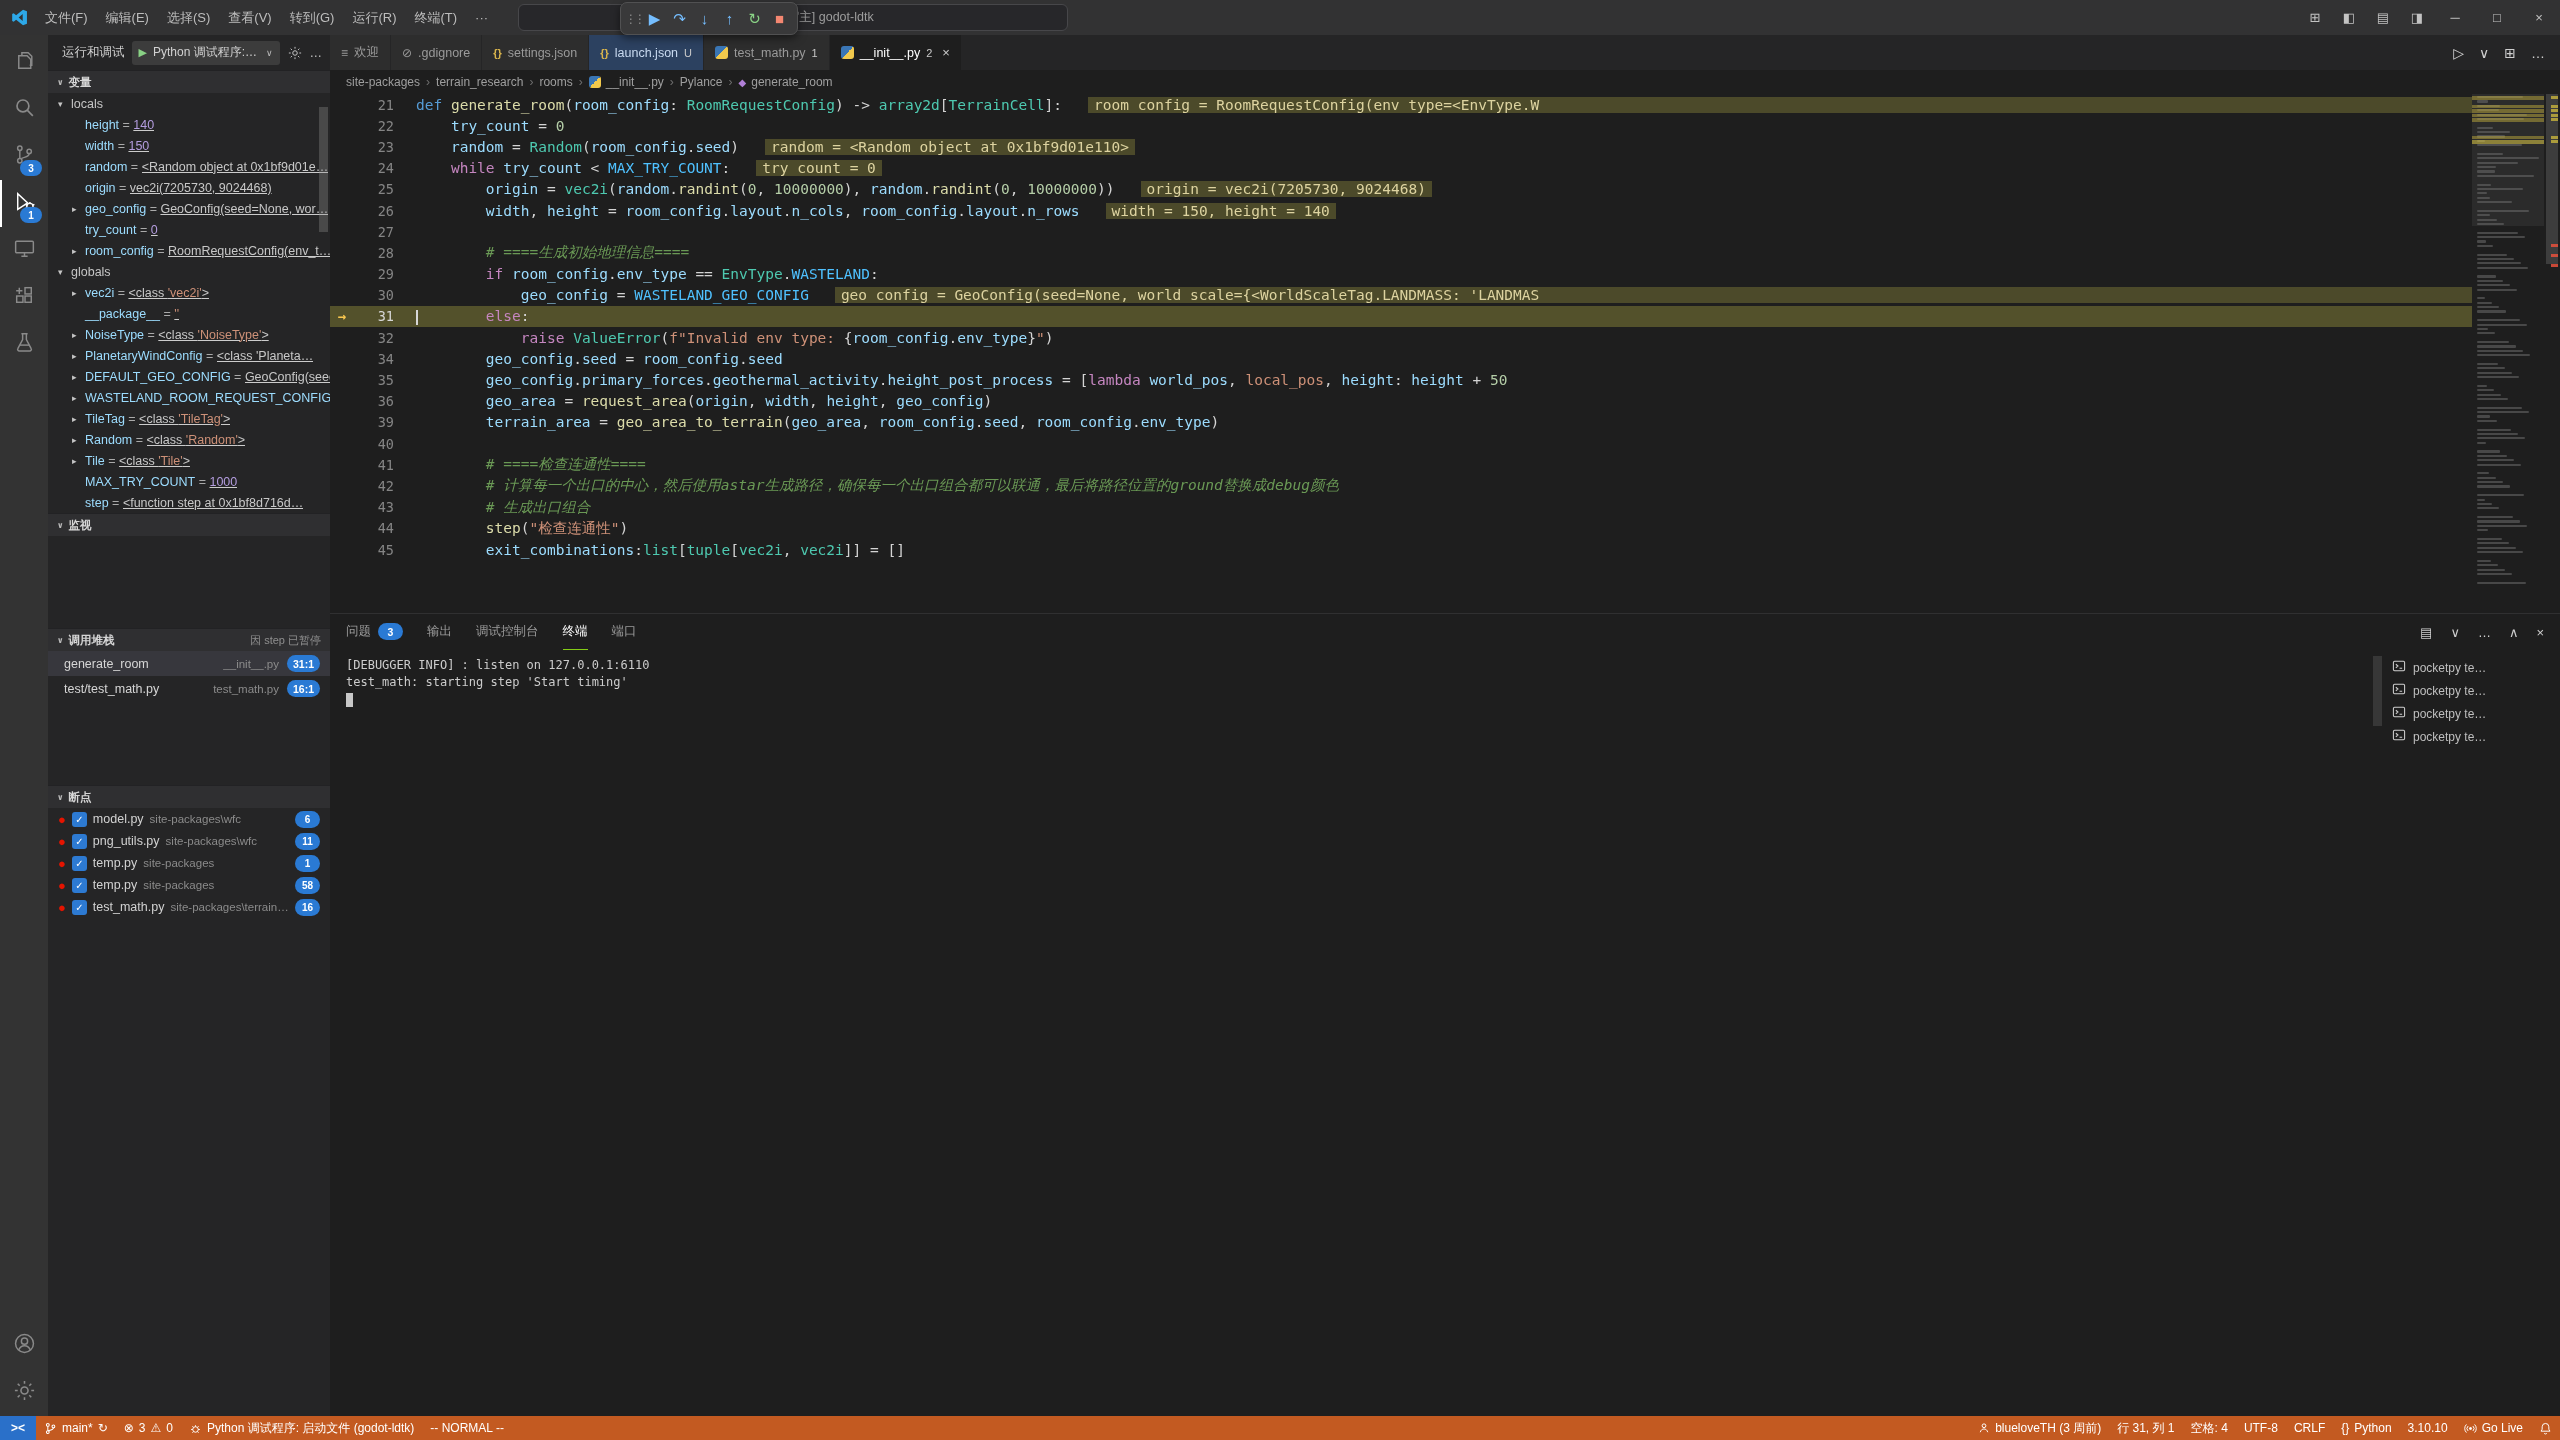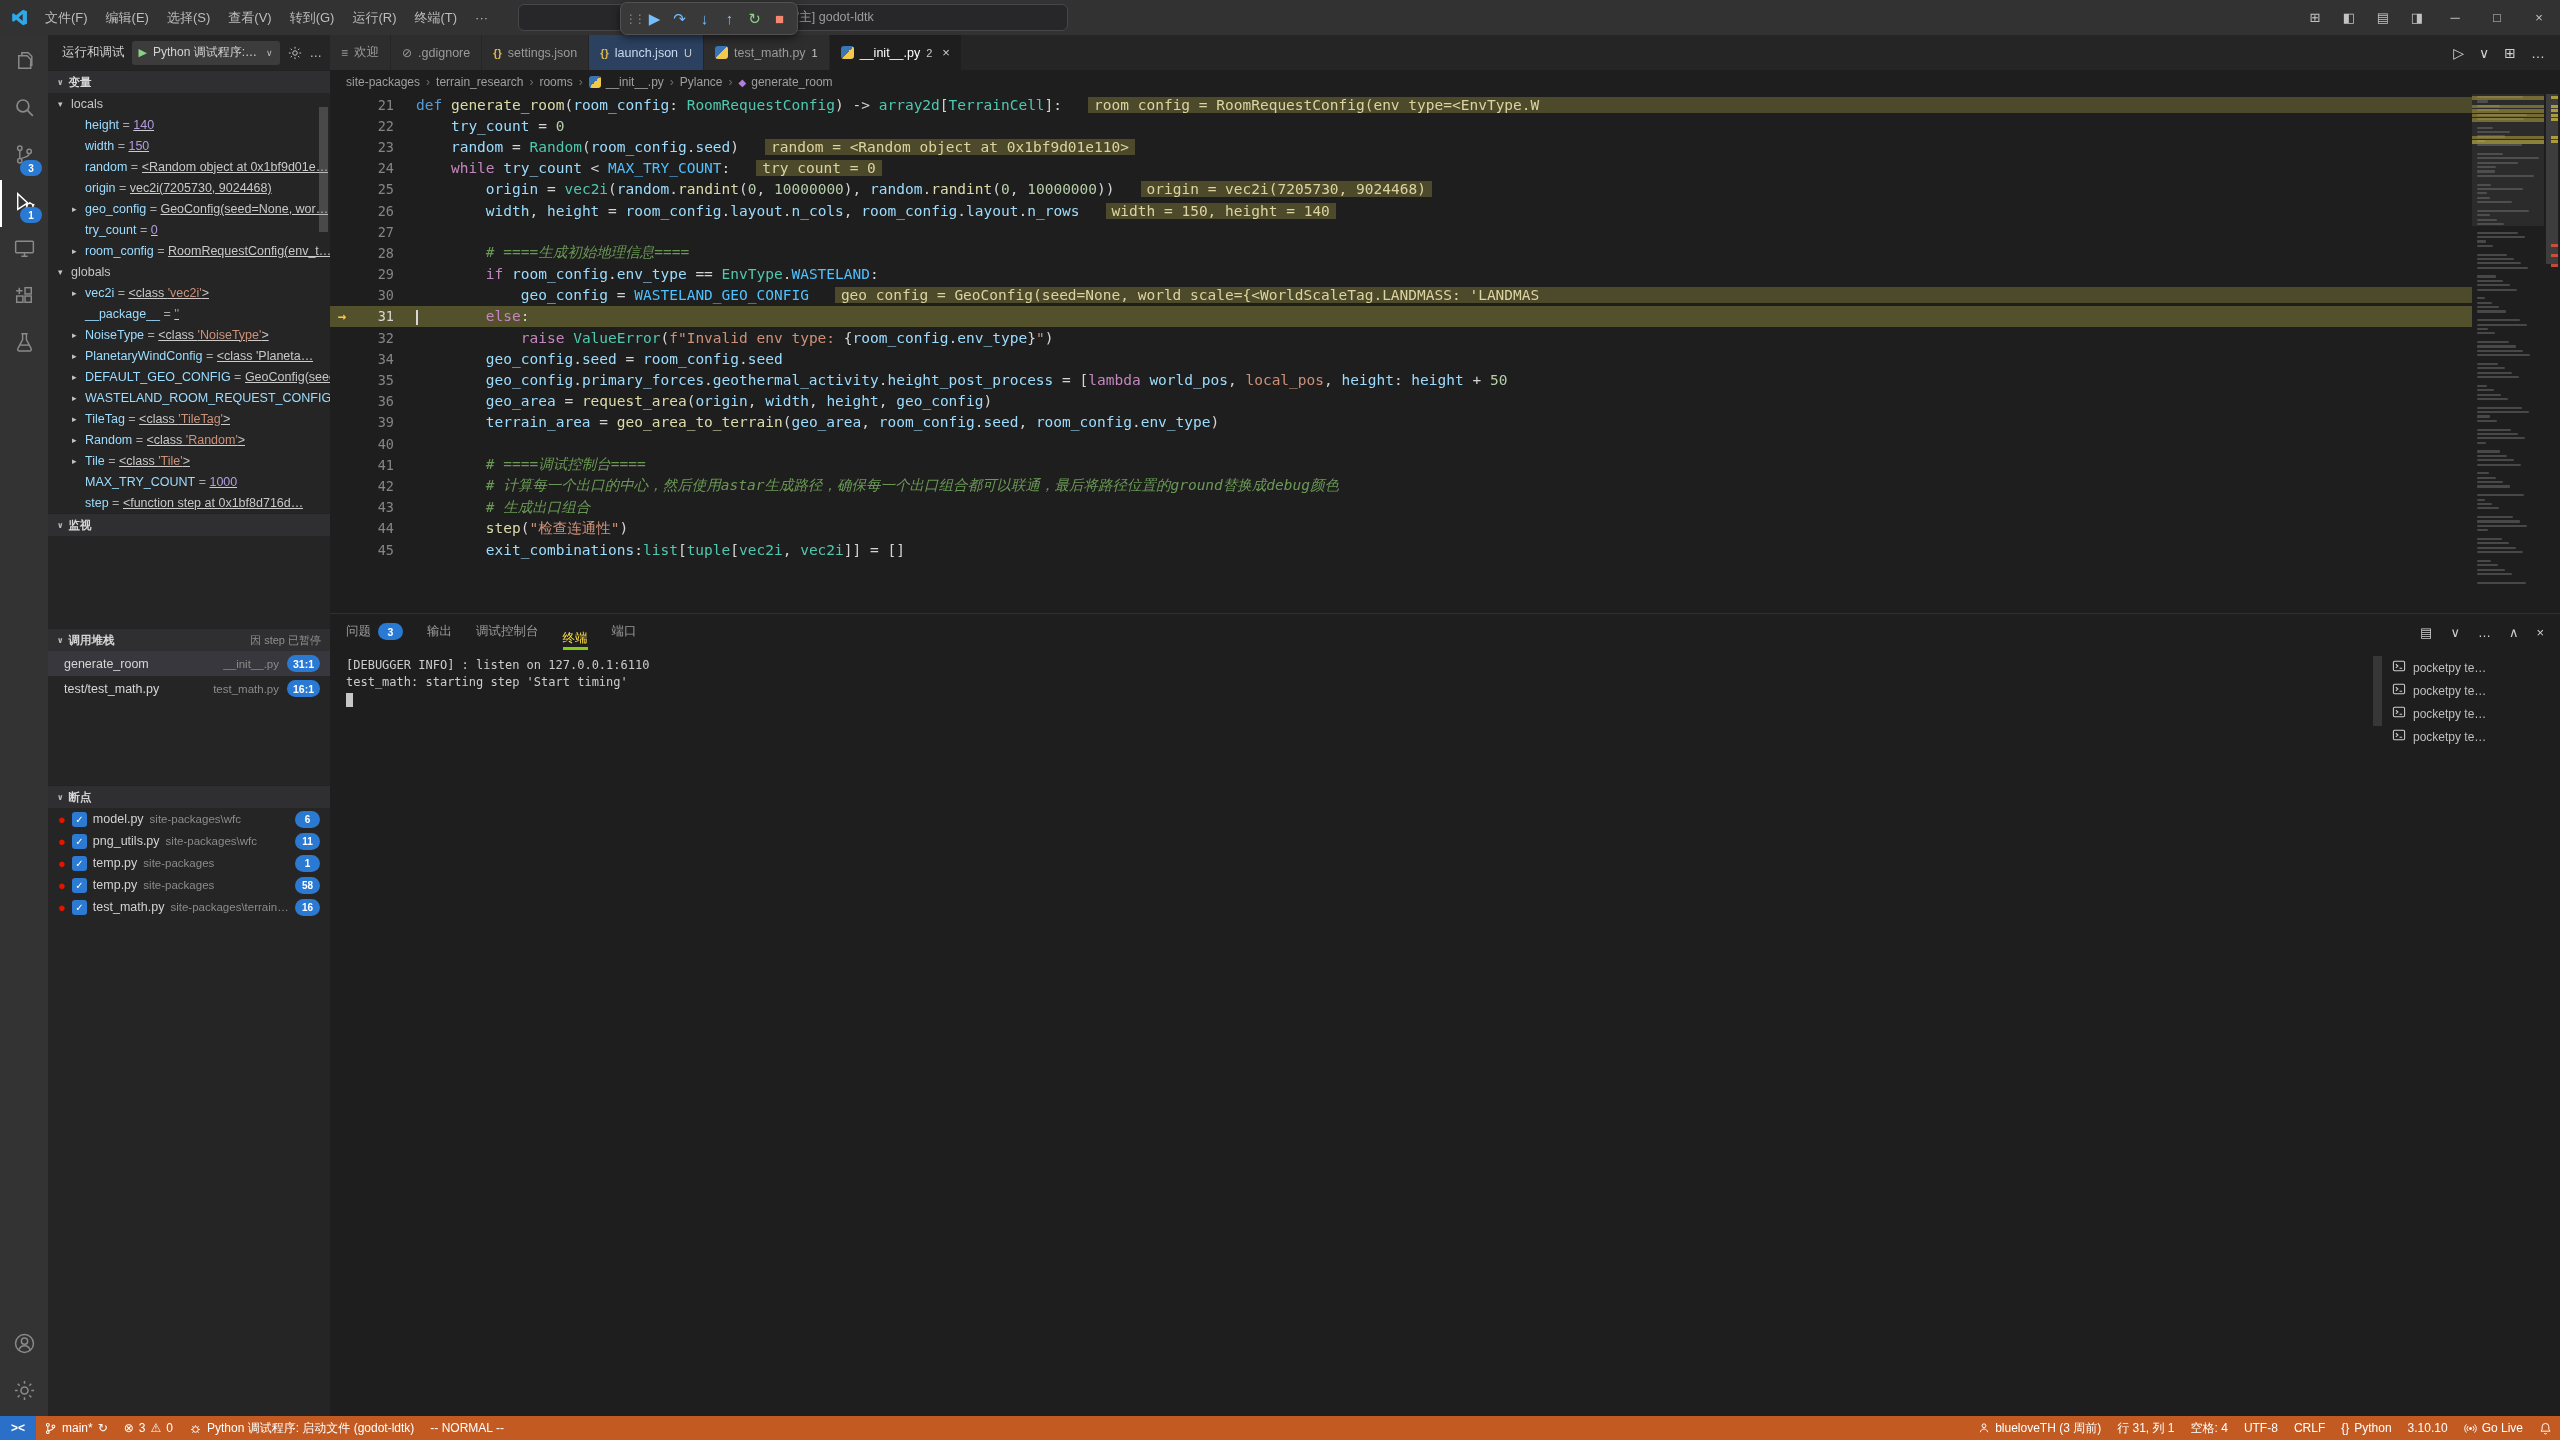--- a/index.html
+++ b/index.html
@@ -131,21 +131,21 @@
   .vthumb{position:absolute;left:2px;right:2px;top:0;height:170px;background:rgba(121,121,121,.35);}
   .rl-mark{position:absolute;right:2px;width:7px;height:3px;background:rgba(200,180,60,.8);}
   .rl-red{position:absolute;right:2px;width:7px;height:3px;background:rgba(229,80,60,.85);}
 
   
   #panel{flex:0 0 802px;position:relative;background:#1e1e1e;border-top:1px solid #303031;}
   #panelhead{height:36px;display:flex;align-items:center;padding:0 16px;}
   #paneltabs{display:flex;align-items:stretch;height:100%;}
   .ptab{margin-right:24px;color:#9b9b9b;font-size:12.5px;display:flex;gap:7px;align-items:center;
         border-bottom:1px solid transparent;}
-  .ptab.active{color:#fde047;border-bottom:3px solid #84cc16;align-items:flex-end;}
+  .ptab.active{color:#ffffff;border-bottom:1px solid #84cc16;}
   .pbadge{background:var(--badge);color:#fff;border-radius:9px;min-width:17px;height:17px;font-size:10.5px;
           display:flex;align-items:center;justify-content:center;padding:0 4px;font-weight:700;}
   #panelactions{margin-left:auto;display:flex;gap:18px;color:#cfcfcf;font-size:13px;align-items:center;}
   #terminal{padding:7px 0 0 16px;font-family:"DejaVu Sans Mono",monospace;font-size:12px;
             line-height:17px;color:#cccccc;}
   .tl{white-space:pre;}
   .tt-p{color:#cccccc}.tt-c{color:#dcdcaa}.tt-a{color:#9a9a9a}
   .tcur{display:inline-block;width:7px;height:14px;background:#c7c7c7;margin-top:2px;}
   #termlist{position:absolute;right:16px;top:42px;width:152px;}
   .trow{height:23px;display:flex;align-items:center;gap:7px;color:#bfbfbf;font-size:12px;white-space:nowrap;overflow:hidden;}
@@ -551,21 +551,21 @@
             <div class="cl"><span class="gl"></span><span class="ln">28</span><span class="codetext"><span class="tk-m">        # ====生成初始地理信息====</span></span></div>
             <div class="cl"><span class="gl"></span><span class="ln">29</span><span class="codetext"><span class="tk-p">        </span><span class="tk-c">if</span><span class="tk-p"> </span><span class="tk-v">room_config</span><span class="tk-p">.</span><span class="tk-v">env_type</span><span class="tk-o"> == </span><span class="tk-t">EnvType</span><span class="tk-p">.</span><span class="tk-C">WASTELAND</span><span class="tk-p">:</span></span></div>
             <div class="cl"><span class="gl"></span><span class="ln">30</span><span class="codetext"><span class="tk-p">            </span><span class="tk-v">geo_config</span><span class="tk-o"> = </span><span class="tk-C">WASTELAND_GEO_CONFIG</span></span><span class="inlv grow">geo_config = GeoConfig(seed=None, world_scale={&lt;WorldScaleTag.LANDMASS: 'LANDMAS</span></div>
             <div class="cl cur"><span class="gl">→</span><span class="ln">31</span><span class="codetext"><span class="caret"></span><span class="tk-p">        </span><span class="tk-c">else</span><span class="tk-p">:</span></span></div>
             <div class="cl"><span class="gl"></span><span class="ln">32</span><span class="codetext"><span class="tk-p">            </span><span class="tk-c">raise</span><span class="tk-p"> </span><span class="tk-t">ValueError</span><span class="tk-p">(</span><span class="tk-s">f"Invalid env type: </span><span class="tk-o">{</span><span class="tk-v">room_config</span><span class="tk-p">.</span><span class="tk-v">env_type</span><span class="tk-o">}</span><span class="tk-s">"</span><span class="tk-p">)</span></span></div>
             <div class="cl"><span class="gl"></span><span class="ln">34</span><span class="codetext"><span class="tk-p">        </span><span class="tk-v">geo_config</span><span class="tk-p">.</span><span class="tk-v">seed</span><span class="tk-o"> = </span><span class="tk-v">room_config</span><span class="tk-p">.</span><span class="tk-v">seed</span></span></div>
             <div class="cl"><span class="gl"></span><span class="ln">35</span><span class="codetext"><span class="tk-p">        </span><span class="tk-v">geo_config</span><span class="tk-p">.</span><span class="tk-v">primary_forces</span><span class="tk-p">.</span><span class="tk-v">geothermal_activity</span><span class="tk-p">.</span><span class="tk-v">height_post_process</span><span class="tk-o"> = </span><span class="tk-p">[</span><span class="tk-c">lambda</span><span class="tk-p"> </span><span class="tk-v">world_pos</span><span class="tk-p">, </span><span class="tk-s">local_pos</span><span class="tk-p">, </span><span class="tk-v">height</span><span class="tk-p">: </span><span class="tk-v">height</span><span class="tk-o"> + </span><span class="tk-n">50</span></span></div>
             <div class="cl"><span class="gl"></span><span class="ln">36</span><span class="codetext"><span class="tk-p">        </span><span class="tk-v">geo_area</span><span class="tk-o"> = </span><span class="tk-f">request_area</span><span class="tk-p">(</span><span class="tk-v">origin</span><span class="tk-p">, </span><span class="tk-v">width</span><span class="tk-p">, </span><span class="tk-v">height</span><span class="tk-p">, </span><span class="tk-v">geo_config</span><span class="tk-p">)</span></span></div>
             <div class="cl"><span class="gl"></span><span class="ln">39</span><span class="codetext"><span class="tk-p">        </span><span class="tk-v">terrain_area</span><span class="tk-o"> = </span><span class="tk-f">geo_area_to_terrain</span><span class="tk-p">(</span><span class="tk-v">geo_area</span><span class="tk-p">, </span><span class="tk-v">room_config</span><span class="tk-p">.</span><span class="tk-v">seed</span><span class="tk-p">, </span><span class="tk-v">room_config</span><span class="tk-p">.</span><span class="tk-v">env_type</span><span class="tk-p">)</span></span></div>
             <div class="cl"><span class="gl"></span><span class="ln">40</span><span class="codetext"></span></div>
-            <div class="cl"><span class="gl"></span><span class="ln">41</span><span class="codetext"><span class="tk-m">        # ====调试控制台====</span></span></div>
+            <div class="cl"><span class="gl"></span><span class="ln">41</span><span class="codetext"><span class="tk-m">        # ====检查连通性====</span></span></div>
             <div class="cl"><span class="gl"></span><span class="ln">42</span><span class="codetext"><span class="tk-m">        # 计算每一个出口的中心，然后使用astar生成路径，确保每一个出口组合都可以联通，最后将路径位置的ground替换成debug颜色</span></span></div>
             <div class="cl"><span class="gl"></span><span class="ln">43</span><span class="codetext"><span class="tk-m">        # 生成出口组合</span></span></div>
             <div class="cl"><span class="gl"></span><span class="ln">44</span><span class="codetext"><span class="tk-p">        </span><span class="tk-f">step</span><span class="tk-p">(</span><span class="tk-s">"检查连通性"</span><span class="tk-p">)</span></span></div>
             <div class="cl"><span class="gl"></span><span class="ln">45</span><span class="codetext"><span class="tk-p">        </span><span class="tk-v">exit_combinations</span><span class="tk-p">:</span><span class="tk-t">list</span><span class="tk-p">[</span><span class="tk-t">tuple</span><span class="tk-p">[</span><span class="tk-t">vec2i</span><span class="tk-p">, </span><span class="tk-t">vec2i</span><span class="tk-p">]] </span><span class="tk-o">= </span><span class="tk-p">[]</span></span></div>
           </div>
         <div id="minimap">
             <div class="mm-slider"></div>
             <div class="mmbars">
               <div class="mmb" style="width: 45.88px;"></div>
               <div class="mmb" style="width: 10.54px;"></div>

